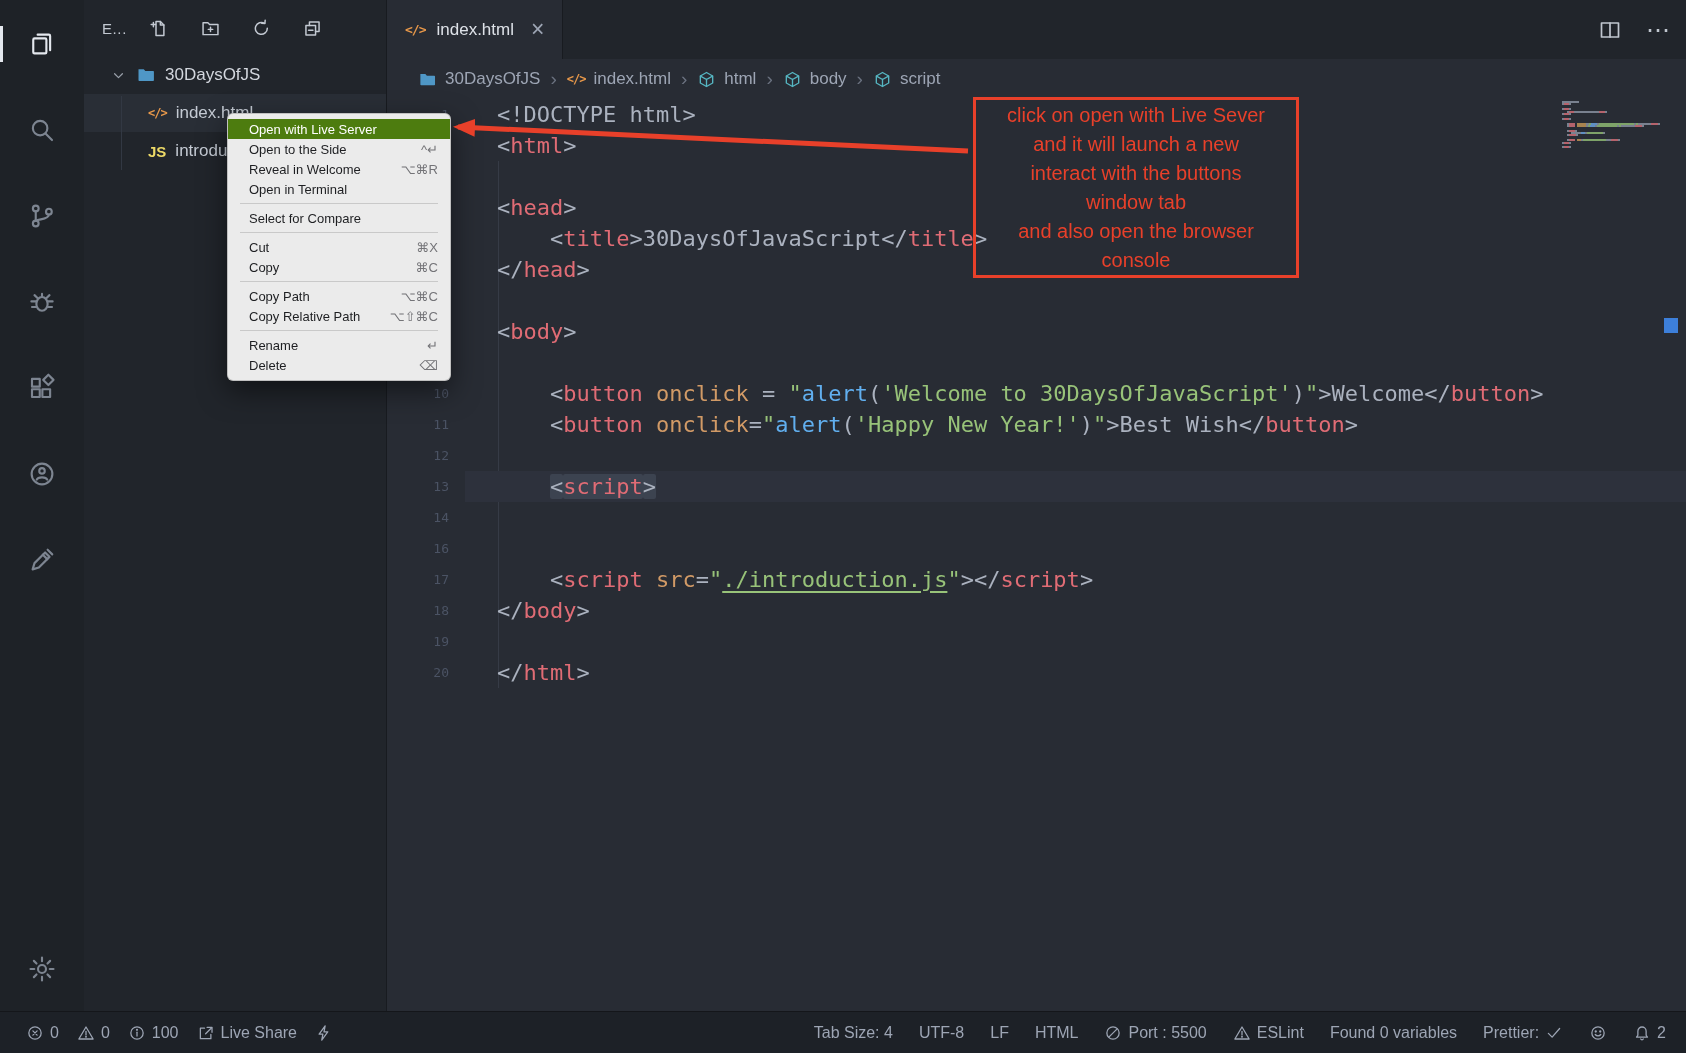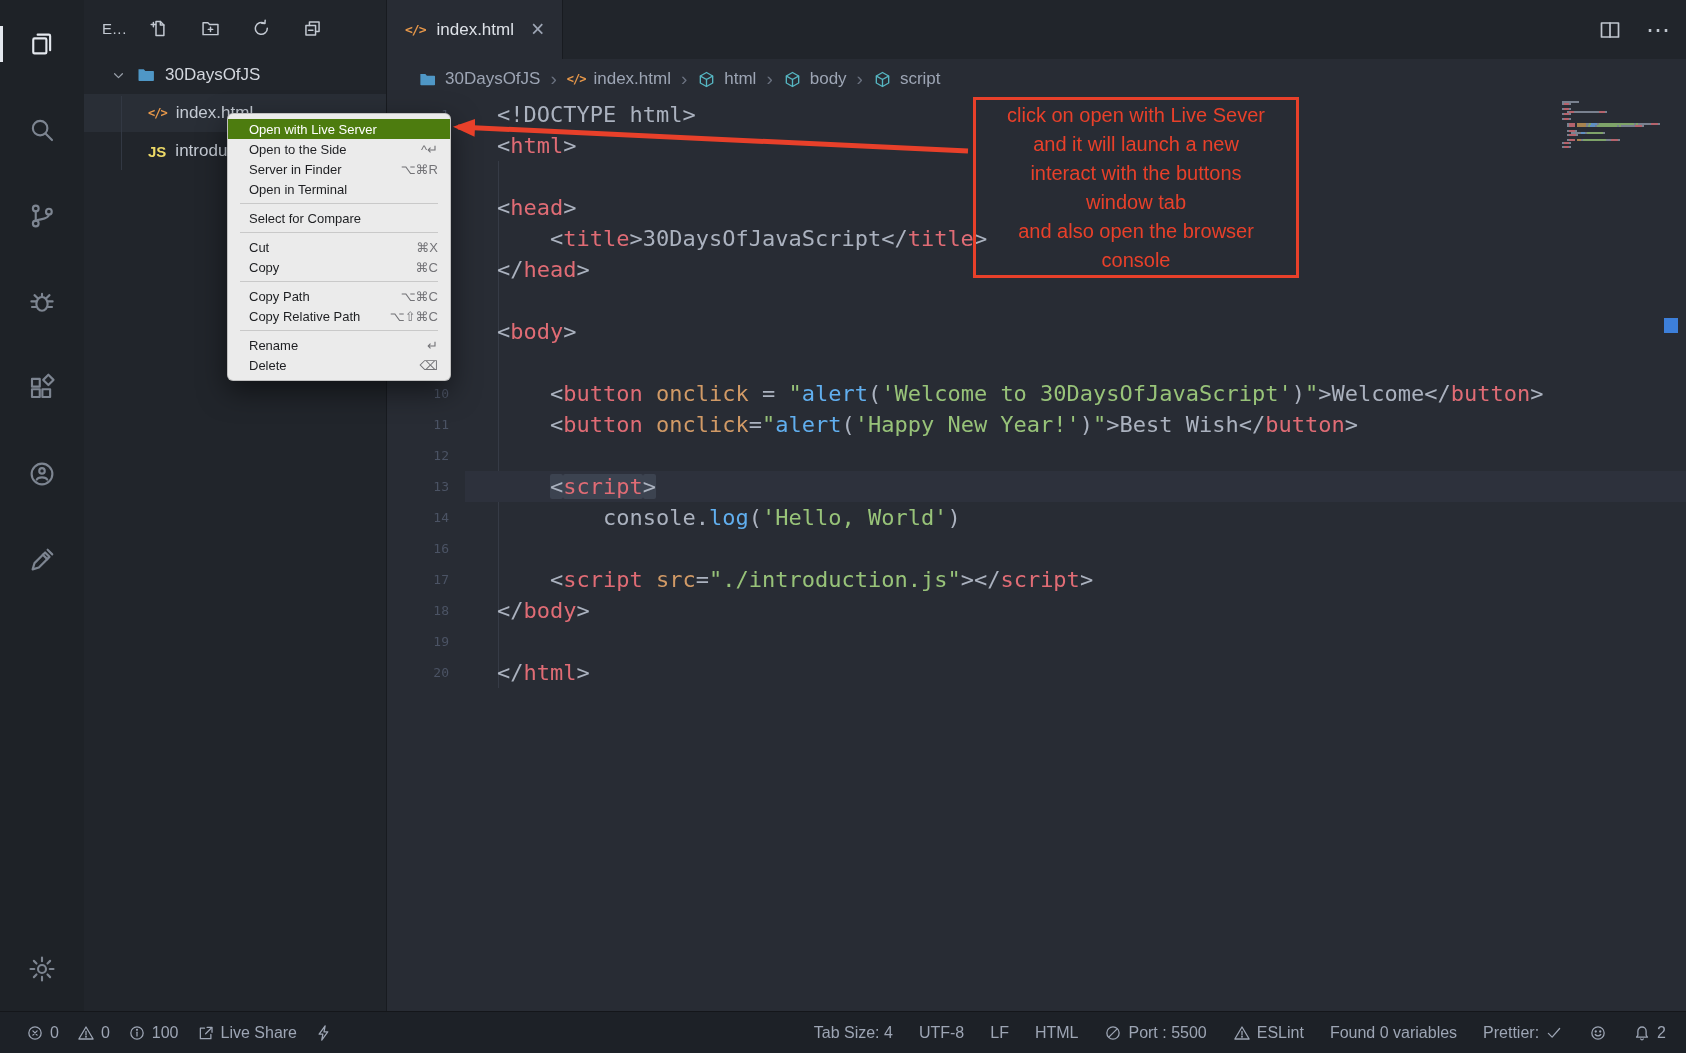--- a/index.html
+++ b/index.html
@@ -56,21 +56,21 @@
   .editor{position:relative;flex:1;overflow:hidden;font-family:"DejaVu Sans Mono",monospace;font-size:22px;line-height:31px;cursor:text}
   .cl{position:relative;height:31px;white-space:pre}
   .cl.current{background:linear-gradient(to right,transparent 78px,#2d313c 78px)}
   .ln{position:absolute;left:0;top:0;width:62px;text-align:right;font-size:13px;color:#4b5364}
   .code{position:absolute;left:110px;top:0}
   .tok-pln{color:#abb2bf}
   .tok-tag{color:#e06c75}
   .tok-attr{color:#d19a66}
   .tok-str{color:#98c379}
   .tok-fn{color:#61afef}
-  .tok-u{text-underline-offset:4px}
+  .tok-u{text-decoration:underline;text-underline-offset:4px}
   .tok-hl{background:#3c4350;border-radius:2px}
   .indent-guide{position:absolute;left:111px;top:62px;width:1px;height:527px;background:#363b46}
 
   .minimap{position:absolute;right:26px;top:2px;width:98px}
   .mm-row{height:2.4px;white-space:nowrap;font-size:0}
   .mm-tok{display:inline-block;height:2px;vertical-align:top}
   .mm-pln{background:#79818f}.mm-tag{background:#b5636c}.mm-str{background:#7ea369}.mm-attr{background:#a8834f}.mm-fn{background:#5f8fc2}
   .ov-marker{position:absolute;right:8px;top:219px;width:14px;height:15px;background:#3d7fd9}
 
   
@@ -364,21 +364,21 @@
           <div class="cl"><span class="ln">4</span><span class="code"><span class="tok-pln">&lt;</span><span class="tok-tag">head</span><span class="tok-pln">&gt;</span></span></div>
           <div class="cl"><span class="ln">5</span><span class="code"><span class="tok-pln">    </span><span class="tok-pln">&lt;</span><span class="tok-tag">title</span><span class="tok-pln">&gt;</span><span class="tok-pln">30DaysOfJavaScript</span><span class="tok-pln">&lt;/</span><span class="tok-tag">title</span><span class="tok-pln">&gt;</span></span></div>
           <div class="cl"><span class="ln">6</span><span class="code"><span class="tok-pln">&lt;/</span><span class="tok-tag">head</span><span class="tok-pln">&gt;</span></span></div>
           <div class="cl"><span class="ln">7</span><span class="code"></span></div>
           <div class="cl"><span class="ln">8</span><span class="code"><span class="tok-pln">&lt;</span><span class="tok-tag">body</span><span class="tok-pln">&gt;</span></span></div>
           <div class="cl"><span class="ln">9</span><span class="code"></span></div>
           <div class="cl"><span class="ln">10</span><span class="code"><span class="tok-pln">    </span><span class="tok-pln">&lt;</span><span class="tok-tag">button</span><span class="tok-pln"> </span><span class="tok-attr">onclick</span><span class="tok-pln"> = </span><span class="tok-str">"</span><span class="tok-fn">alert</span><span class="tok-pln">(</span><span class="tok-str">'Welcome to 30DaysOfJavaScript'</span><span class="tok-pln">)</span><span class="tok-str">"</span><span class="tok-pln">&gt;</span><span class="tok-pln">Welcome</span><span class="tok-pln">&lt;/</span><span class="tok-tag">button</span><span class="tok-pln">&gt;</span></span></div>
           <div class="cl"><span class="ln">11</span><span class="code"><span class="tok-pln">    </span><span class="tok-pln">&lt;</span><span class="tok-tag">button</span><span class="tok-pln"> </span><span class="tok-attr">onclick</span><span class="tok-pln">=</span><span class="tok-str">"</span><span class="tok-fn">alert</span><span class="tok-pln">(</span><span class="tok-str">'Happy New Year!'</span><span class="tok-pln">)</span><span class="tok-str">"</span><span class="tok-pln">&gt;</span><span class="tok-pln">Best Wish</span><span class="tok-pln">&lt;/</span><span class="tok-tag">button</span><span class="tok-pln">&gt;</span></span></div>
           <div class="cl"><span class="ln">12</span><span class="code"></span></div>
           <div class="cl current"><span class="ln">13</span><span class="code"><span class="tok-pln">    </span><span class="tok-pln tok-hl">&lt;</span><span class="tok-tag tok-hl">script</span><span class="tok-pln tok-hl">&gt;</span></span></div>
-          <div class="cl"><span class="ln">14</span><span class="code"><span class="tok-pln">        </span><span class="tok-pln">console</span><span class="tok-pln">.</span><span class="tok-fn">log</span><span class="tok-pln">(</span><span class="tok-str">'Hello, World'</span><span class="tok-pln">)</span></span></div>
+          <div class="cl"><span class="ln">14</span></div>
           <div class="cl"><span class="ln">16</span><span class="code"></span></div>
           <div class="cl"><span class="ln">17</span><span class="code"><span class="tok-pln">    </span><span class="tok-pln">&lt;</span><span class="tok-tag">script</span><span class="tok-pln"> </span><span class="tok-attr">src</span><span class="tok-pln">=</span><span class="tok-str">"</span><span class="tok-str tok-u">./introduction.js</span><span class="tok-str">"</span><span class="tok-pln">&gt;</span><span class="tok-pln">&lt;/</span><span class="tok-tag">script</span><span class="tok-pln">&gt;</span></span></div>
           <div class="cl"><span class="ln">18</span><span class="code"><span class="tok-pln">&lt;/</span><span class="tok-tag">body</span><span class="tok-pln">&gt;</span></span></div>
           <div class="cl"><span class="ln">19</span><span class="code"></span></div>
           <div class="cl"><span class="ln">20</span><span class="code"><span class="tok-pln">&lt;/</span><span class="tok-tag">html</span><span class="tok-pln">&gt;</span></span></div>
         </div>
       <div class="minimap">
           <div class="mm-row"><span class="mm-tok mm-pln" style="width: 17.25px;"></span></div>
           <div class="mm-row"><span class="mm-tok mm-pln" style="width: 2px;"></span><span class="mm-tok mm-tag" style="width: 4.6px;"></span><span class="mm-tok mm-pln" style="width: 2px;"></span></div>
           <div class="mm-row"></div>
@@ -486,21 +486,21 @@
 
   <div class="ctx">
       <div class="ctx-item hl" style="background: #4d7c0f;">
         <span class="lbl">Open with Live Server</span>
       </div>
       <div class="ctx-item">
         <span class="lbl">Open to the Side</span>
         <span class="sc">^↵</span>
       </div>
       <div class="ctx-item">
-        <span class="lbl">Server in Finder</span>
+        <span class="lbl">Reveal in Welcome</span>
         <span class="sc">⌥⌘R</span>
       </div>
       <div class="ctx-item">
         <span class="lbl">Open in Terminal</span>
       </div>
       <div class="ctx-sep"></div>
       <div class="ctx-item">
         <span class="lbl">Select for Compare</span>
       </div>
       <div class="ctx-sep"></div>

